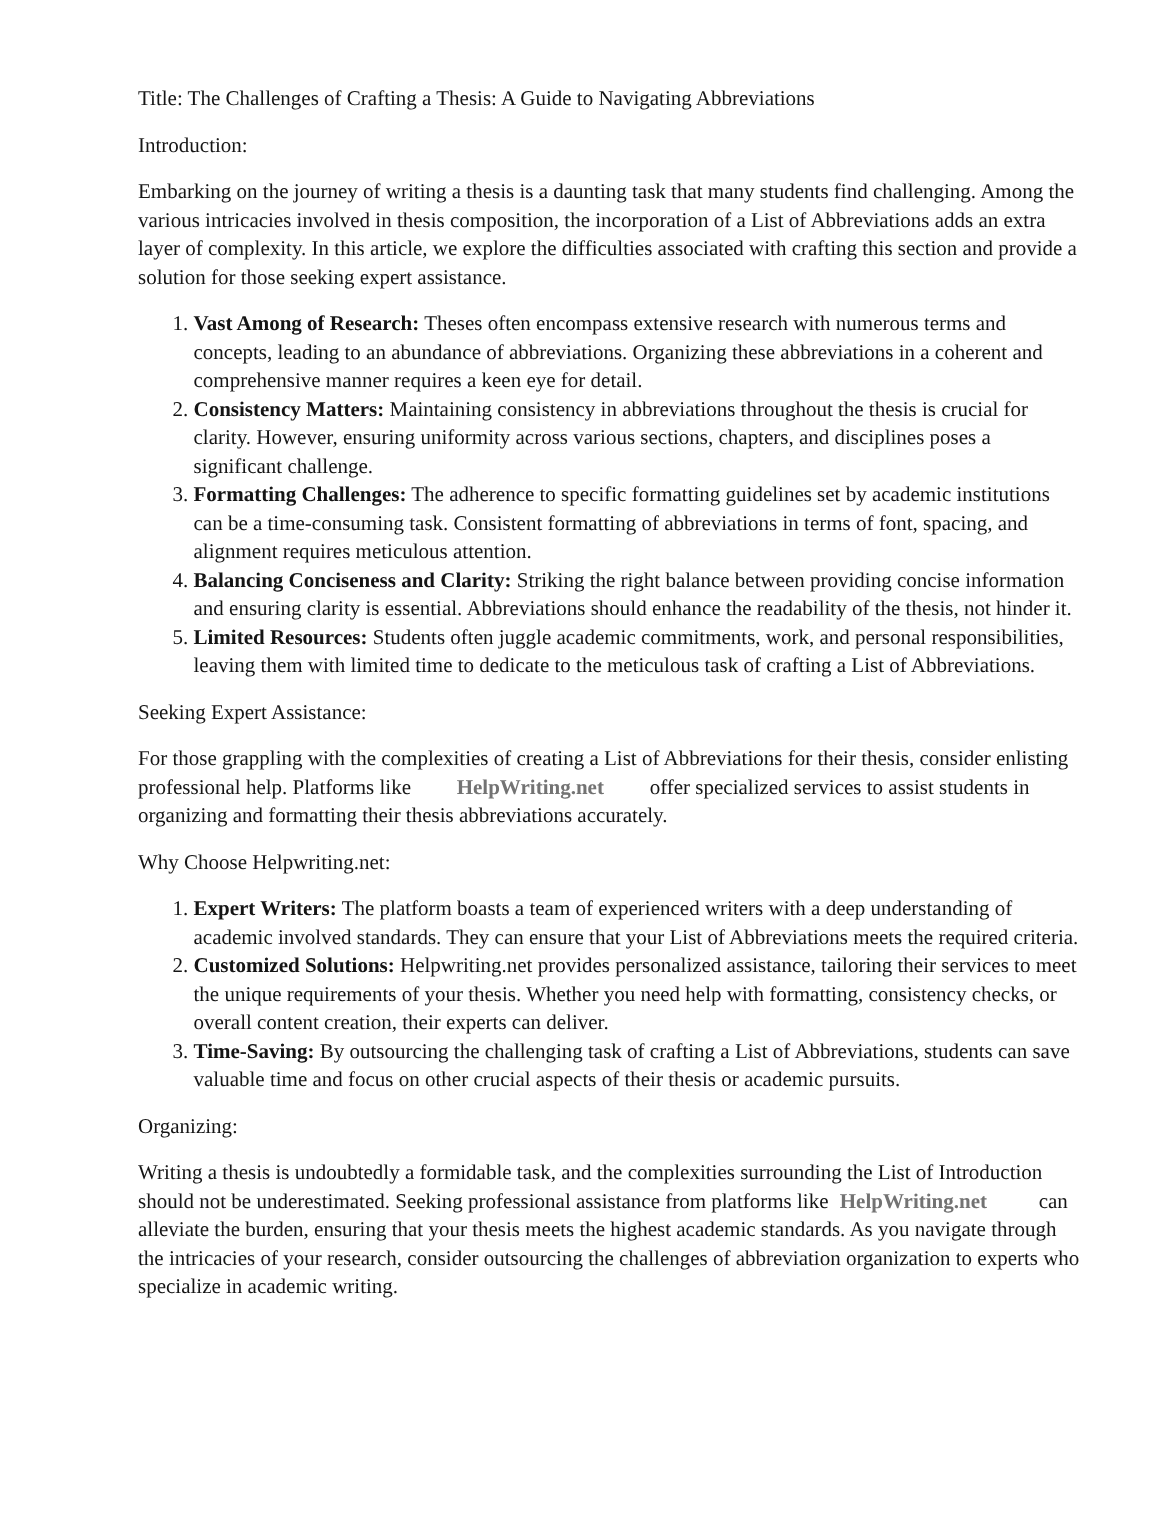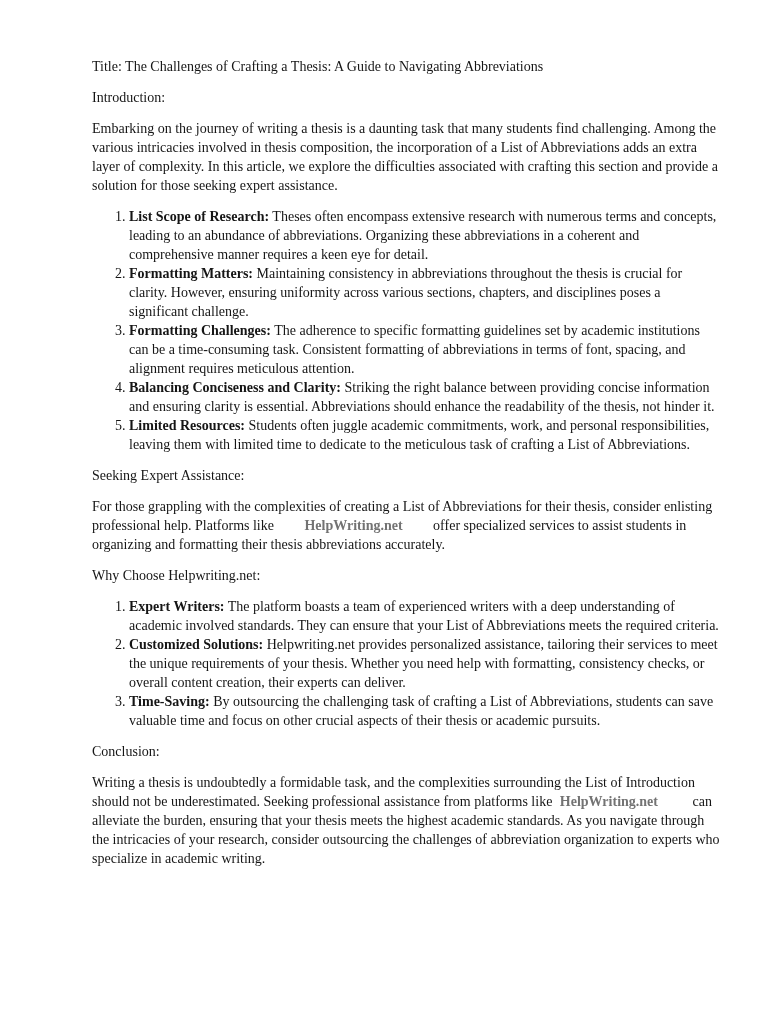--- a/index.html
+++ b/index.html
@@ -60,25 +60,25 @@
 
   <p class="para">Title: The Challenges of Crafting a Thesis: A Guide to Navigating Abbreviations</p>
 
   <p class="para">Introduction:</p>
 
   <p class="para">Embarking on the journey of writing a thesis is a daunting task that many students find challenging. Among the various intricacies involved in thesis composition, the incorporation of a List of Abbreviations adds an extra layer of complexity. In this article, we explore the difficulties associated with crafting this section and provide a solution for those seeking expert assistance.</p>
 
 
   <ol class="doc-list">
     <li>
-      <span class="lead">List Scope of Research:</span>
+      <span class="lead">Vast Among of Research:</span>
       <span>Theses often encompass extensive research with numerous terms and concepts, leading to an abundance of abbreviations. Organizing these abbreviations in a coherent and comprehensive manner requires a keen eye for detail.</span>
     </li>
     <li>
-      <span class="lead">Formatting Matters:</span>
+      <span class="lead">Consistency Matters:</span>
       <span>Maintaining consistency in abbreviations throughout the thesis is crucial for clarity. However, ensuring uniformity across various sections, chapters, and disciplines poses a significant challenge.</span>
     </li>
     <li>
       <span class="lead">Formatting Challenges:</span>
       <span>The adherence to specific formatting guidelines set by academic institutions can be a time-consuming task. Consistent formatting of abbreviations in terms of font, spacing, and alignment requires meticulous attention.</span>
     </li>
     <li>
       <span class="lead">Balancing Conciseness and Clarity:</span>
       <span>Striking the right balance between providing concise information and ensuring clarity is essential. Abbreviations should enhance the readability of the thesis, not hinder it.</span>
     </li>
@@ -106,21 +106,21 @@
     <li>
       <span class="lead">Customized Solutions:</span>
       <span>Helpwriting.net provides personalized assistance, tailoring their services to meet the unique requirements of your thesis. Whether you need help with formatting, consistency checks, or overall content creation, their experts can deliver.</span>
     </li>
     <li>
       <span class="lead">Time-Saving:</span>
       <span>By outsourcing the challenging task of crafting a List of Abbreviations, students can save valuable time and focus on other crucial aspects of their thesis or academic pursuits.</span>
     </li>
   </ol>
 
-  <p class="para">Conclusion:</p>
+  <p class="para">Organizing:</p>
 
   <p class="para">
     <span>Writing a thesis is undoubtedly a formidable task, and the complexities surrounding the List of Introduction should not be underestimated. Seeking professional assistance from platforms like</span>
     <a class="link link-conc" href="#">HelpWriting.net</a>
     <span>can alleviate the burden, ensuring that your thesis meets the highest academic standards. As you navigate through the intricacies of your research, consider outsourcing the challenges of abbreviation organization to experts who specialize in academic writing.</span>
   </p>
 
 </div>
 
 </body></html>

